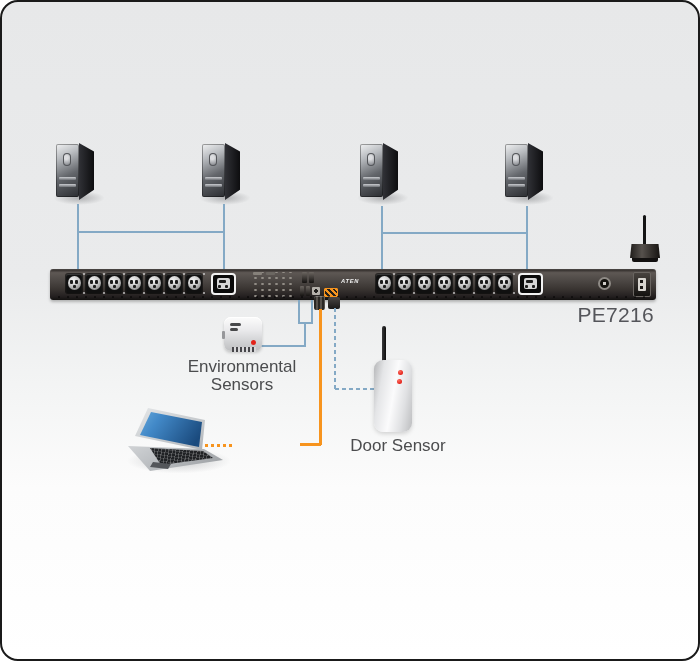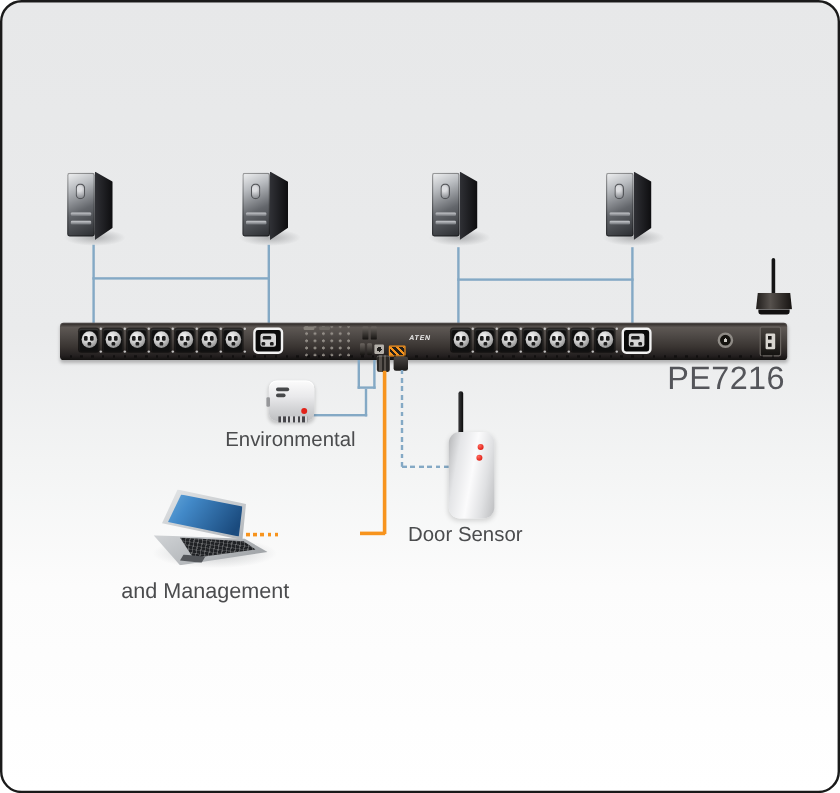--- a/index.html
+++ b/index.html
@@ -140,23 +140,23 @@
   .cl.c3{left:45px;top:6px;width:30px;height:30px;}
   .cl.c4{left:62px;top:14px;width:20px;height:20px;}
   .cloud-band{position:absolute;left:1px;top:17px;width:80px;height:26px;border-radius:13px;
     background:linear-gradient(180deg,#2e84c6,#155a9e);}
   #cloud-label{position:absolute;left:0;right:0;top:14px;text-align:center;
     font-weight:bold;font-size:12.5px;color:#ffffff;text-shadow:0 1px 2px rgba(10,40,80,.85);}
 
   
   .lbl{position:absolute;color:#4b4c4e;font-size:17px;line-height:18px;}
   #env-label{left:173px;top:356px;width:134px;text-align:center;}
-  #door-label{left:338px;top:435px;width:116px;}
+  #door-label{left:338px;top:435px;width:116px;text-align:center;}
   #remote-label{left:99px;top:477px;line-height:26px;font-size:18px;}
-  #pe-label{left:538px;top:304px;width:114px;text-align:right;font-size:27px;color:#54555a;letter-spacing:.3px;}
+  #pe-label{left:538px;top:304px;width:114px;text-align:right;font-size:21px;color:#54555a;letter-spacing:.3px;}
 </style>
 </head>
 <body>
 
 <div id="canvas">
 
   <div class="pc" style="left:54px">
     <div class="pc-shadow"></div>
     <div class="pc-side"></div>
     <div class="pc-front"></div>
@@ -349,20 +349,21 @@
   <div id="env">
     <div class="env-body"></div>
     <div class="env-s s1"></div>
     <div class="env-s s2"></div>
     <div class="env-tab"></div>
     <div class="env-dot"></div>
     <div class="env-vent"></div>
   </div>
   <div class="lbl" id="env-label">
     <div>Environmental</div>
+    <div>Sensors</div>
   </div>
 
   <div id="door">
     <div class="door-rod"></div>
     <div class="door-body"></div>
     <div class="door-dot d1"></div>
     <div class="door-dot d2"></div>
   </div>
   <div class="lbl" id="door-label">Door Sensor</div>
 
@@ -370,16 +371,15 @@
     <div class="lt lt-shadow"></div>
     <div class="lt lt-base"></div>
     <div class="lt lt-kb"></div>
     <div class="lt lt-pad"></div>
     <div class="lt lt-screen"></div>
     <div class="lt lt-disp"></div>
   </div>
 
 
   <div class="lbl" id="remote-label">
-    <div>and Management</div>
   </div>
 
 </div>
 
 </body></html>

